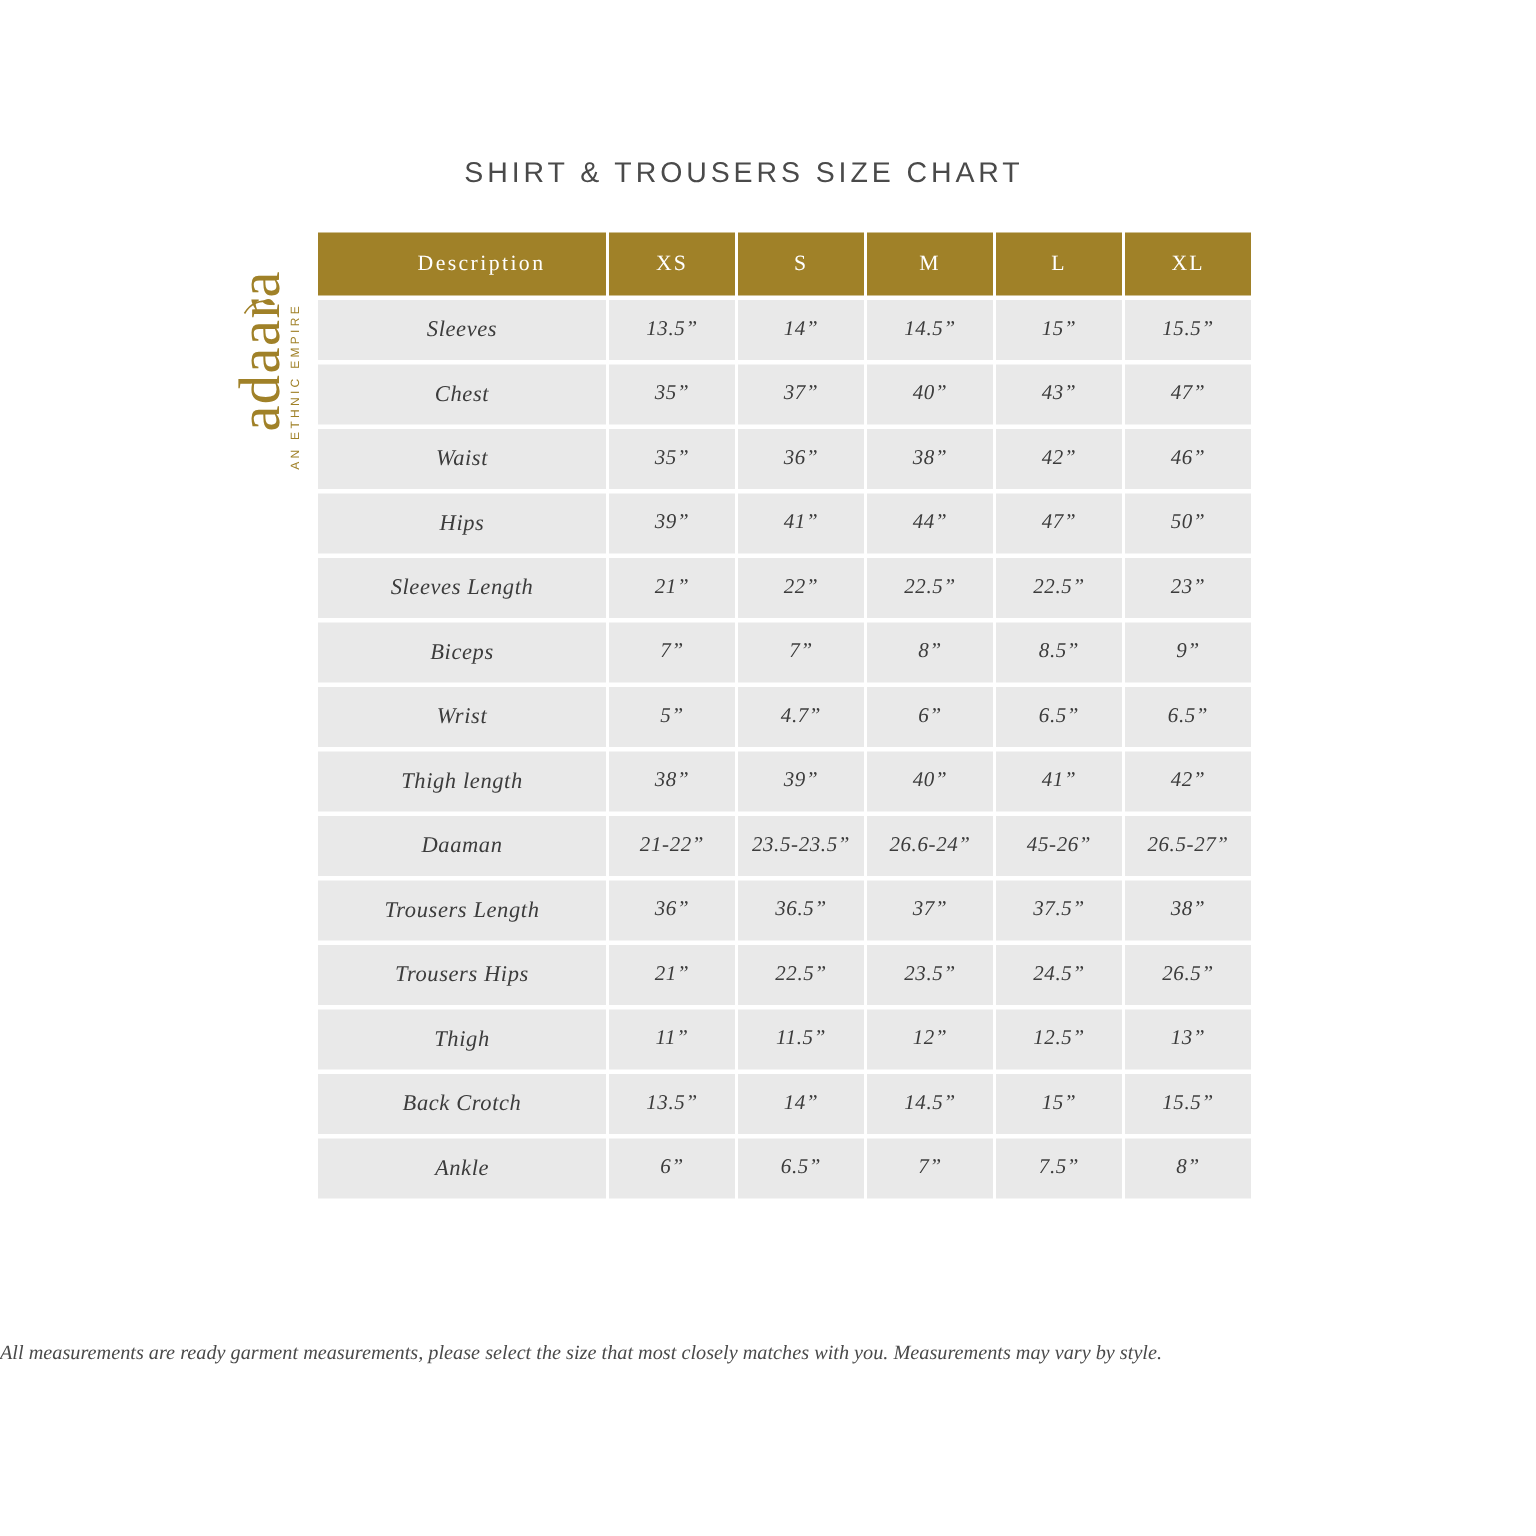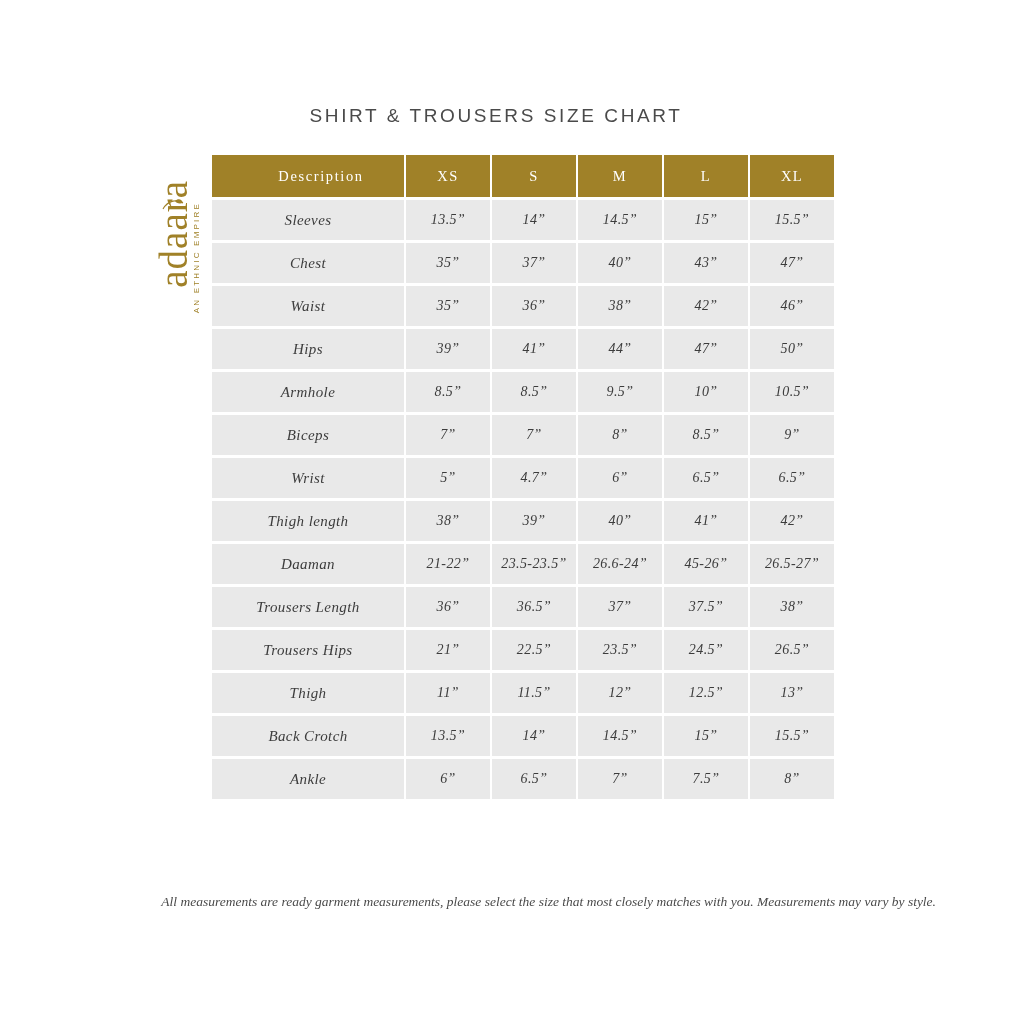--- a/index.html
+++ b/index.html
@@ -114,21 +114,21 @@
   }
   table.size-chart td.val {
     width: 82px;
     font-size: 14px;
   }
   .footnote {
     position: absolute;
     left: 0;
     top: 893px;
     width: 936px;
-    text-align: right;
+    text-align: left;
     font-family: "Liberation Serif", serif;
     font-style: italic;
     font-size: 13.5px;
     line-height: 17px;
     color: #4a4a4a;
   }
 </style>
 </head>
 <body>
 
@@ -183,26 +183,26 @@
       </tr>
       <tr>
         <td class="row-label">Hips</td>
         <td class="val">39”</td>
         <td class="val">41”</td>
         <td class="val">44”</td>
         <td class="val">47”</td>
         <td class="val">50”</td>
       </tr>
       <tr>
-        <td class="row-label">Armhole</td>
-        <td class="val">8.5”</td>
-        <td class="val">8.5”</td>
-        <td class="val">9.5”</td>
-        <td class="val">10”</td>
-        <td class="val">10.5”</td>
+        <td class="row-label">Sleeves Length</td>
+        <td class="val">21”</td>
+        <td class="val">22”</td>
+        <td class="val">22.5”</td>
+        <td class="val">22.5”</td>
+        <td class="val">23”</td>
       </tr>
       <tr>
         <td class="row-label">Biceps</td>
         <td class="val">7”</td>
         <td class="val">7”</td>
         <td class="val">8”</td>
         <td class="val">8.5”</td>
         <td class="val">9”</td>
       </tr>
       <tr>

